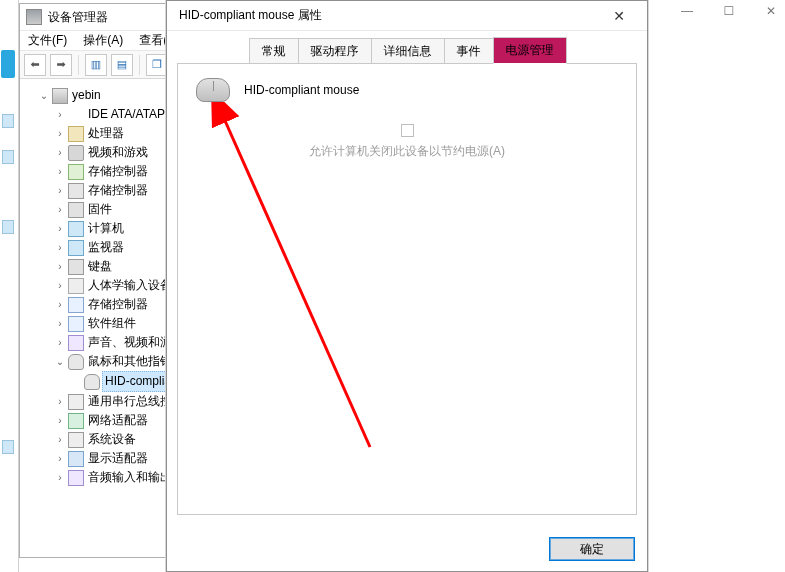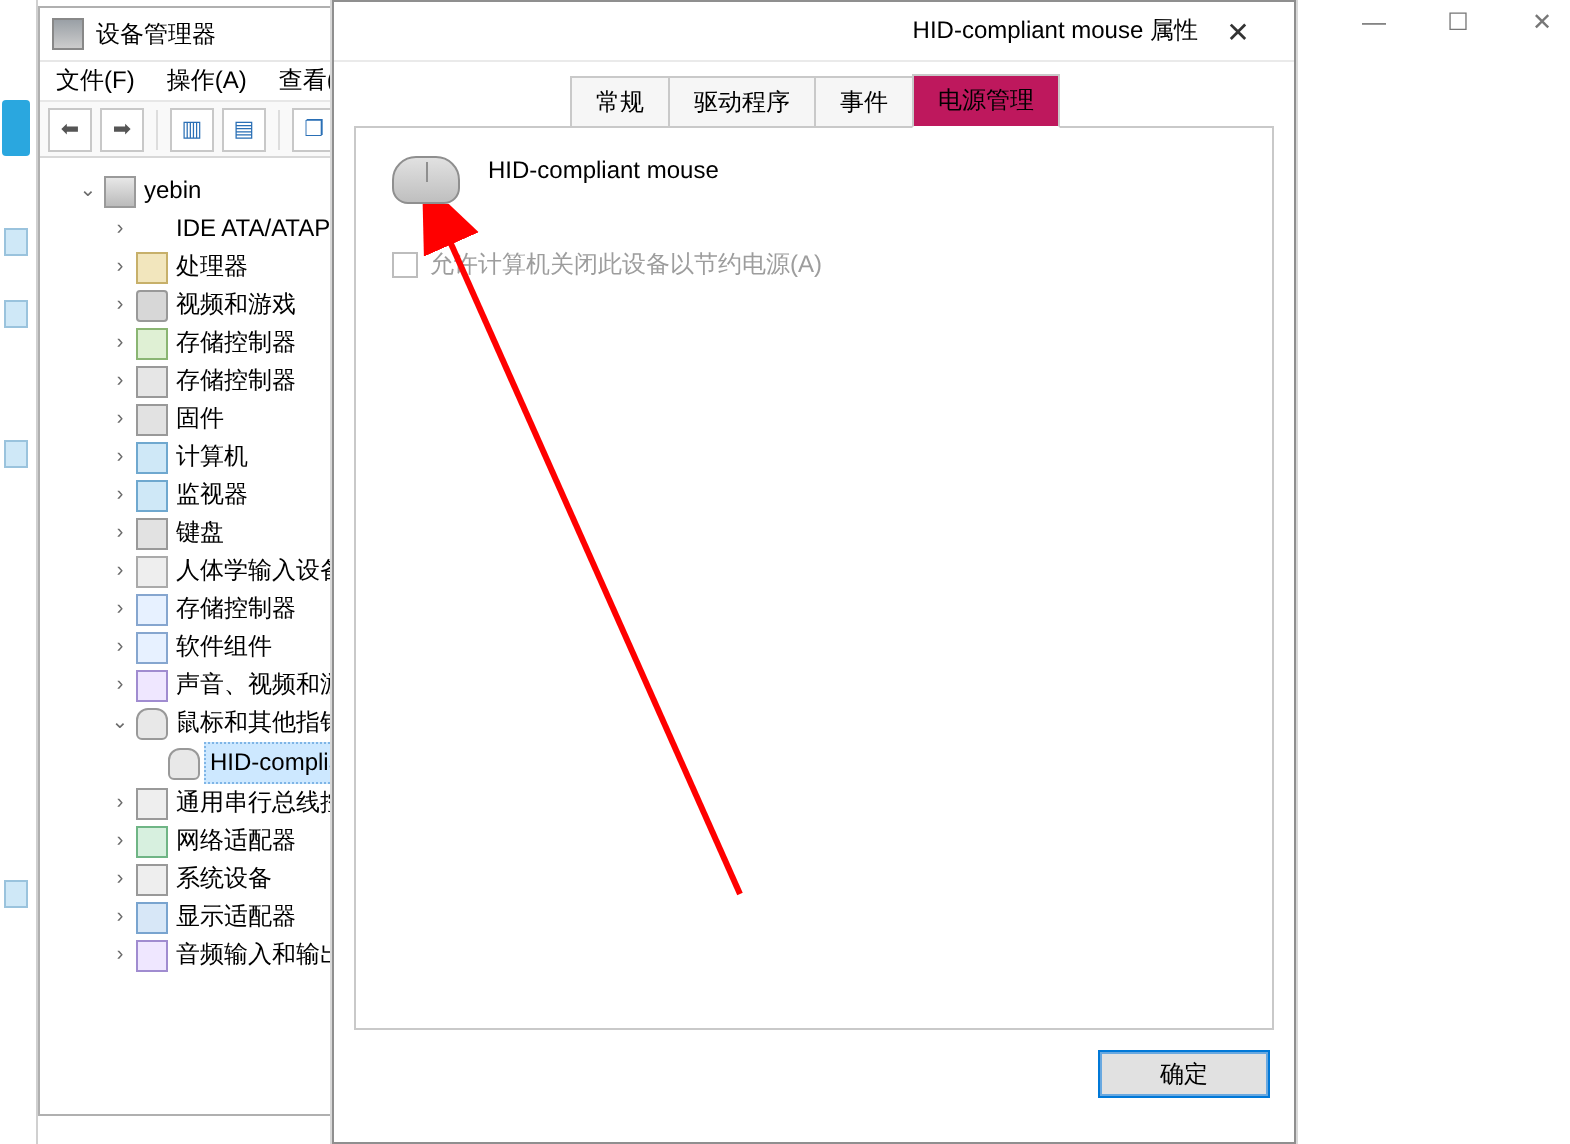--- a/index.html
+++ b/index.html
@@ -100,55 +100,54 @@
 
   
   .dlg {
     position:absolute; left:166px; top:0; width:482px; height:572px;
     background:#fff; border:1px solid #8f8f8f; box-shadow:0 0 0 1px #d8d8d8;
   }
   .dlg-titlebar {
     height:30px; display:flex; align-items:center;
     padding:0 8px 0 12px; border-bottom:1px solid #eaeaea;
     font-size:12px;
-    text-align:right;
   }
   .dlg-titlebar .t-text { flex:1; }
   .dlg-close {
     width:40px; height:26px; display:flex; align-items:center; justify-content:center;
     font-size:14px; color:#333;
   }
   .tabs {
     display:flex; align-items:flex-end; height:26px;
     padding:0 10px; margin-top:6px;justify-content:center;
   }
   .tab {
     padding:4px 12px 4px; border:1px solid #c9c9c9; border-bottom:none;
     background:#f6f6f6; margin-right:-1px; font-size:12px; position:relative; top:1px;
   }
   .tab.active { background:#be185d; border-bottom:1px solid #fff; z-index:2;}
   .tab-panel {
     margin:0 10px 6px; border:1px solid #c9c9c9; height:452px; padding:14px 18px;
     position:relative;
   }
-  .device-head { display:flex; align-items:flex-start; gap:14px; margin-bottom:22px;}
+  .device-head { display:flex; align-items:center; gap:14px; margin-bottom:22px;}
   .mouse-icon {
     width:34px; height:24px; border-radius:12px 12px 8px 8px;
     background:linear-gradient(#e1e1e1,#bfbfbf); border:1px solid #8f8f8f;
     position:relative;
   }
   .mouse-icon::after{content:"";position:absolute;left:50%;top:2px;width:1px;height:10px;background:#8f8f8f;}
-  .chk-row { display:flex; align-items:center; gap:6px; margin:6px 0; }
+  .chk-row { display:flex; align-items:center; gap:6px; margin:6px 0;flex-direction:column; }
   .chk {
     width:13px; height:13px; border:1px solid #2a6fb5; background:#fff;
   }
   .chk.disabled { border-color:#bdbdbd; }
   .chk-row.disabled { color:#9d9d9d; }
   .dlg-buttons {
-    position:absolute; right:12px; bottom:22px; display:flex; gap:10px;flex-direction:column;
+    position:absolute; right:12px; bottom:10px; display:flex; gap:10px;flex-direction:column;
   }
   .winbtn {
     min-width:86px; height:24px; border:1px solid #adadad; background:#e1e1e1;
     display:flex; align-items:center; justify-content:center; font-size:12px;
     padding:0 12px;
   }
   .winbtn.default { border:1px solid #0078d7; box-shadow:inset 0 0 0 1px #68a8e0;}
   
   .arrow {
     position:absolute; left:32px; top:38px; width:300px; height:370px;
@@ -312,20 +311,21 @@
   <div class="dlg-titlebar">
     <span class="t-text">HID-compliant mouse 属性</span>
     <div class="dlg-close">
       <span>✕</span>
     </div>
   </div>
 
   <div class="tabs" id="tabs">
       <div class="tab"><span>常规</span></div>
       <div class="tab"><span>驱动程序</span></div>
+      <div class="tab"><span>详细信息</span></div>
       <div class="tab"><span>事件</span></div>
       <div class="tab active"><span>电源管理</span></div>
     </div>
 
   <div class="tab-panel">
     <div class="device-head">
       <div class="mouse-icon"></div>
       <span>HID-compliant mouse</span>
     </div>
 

